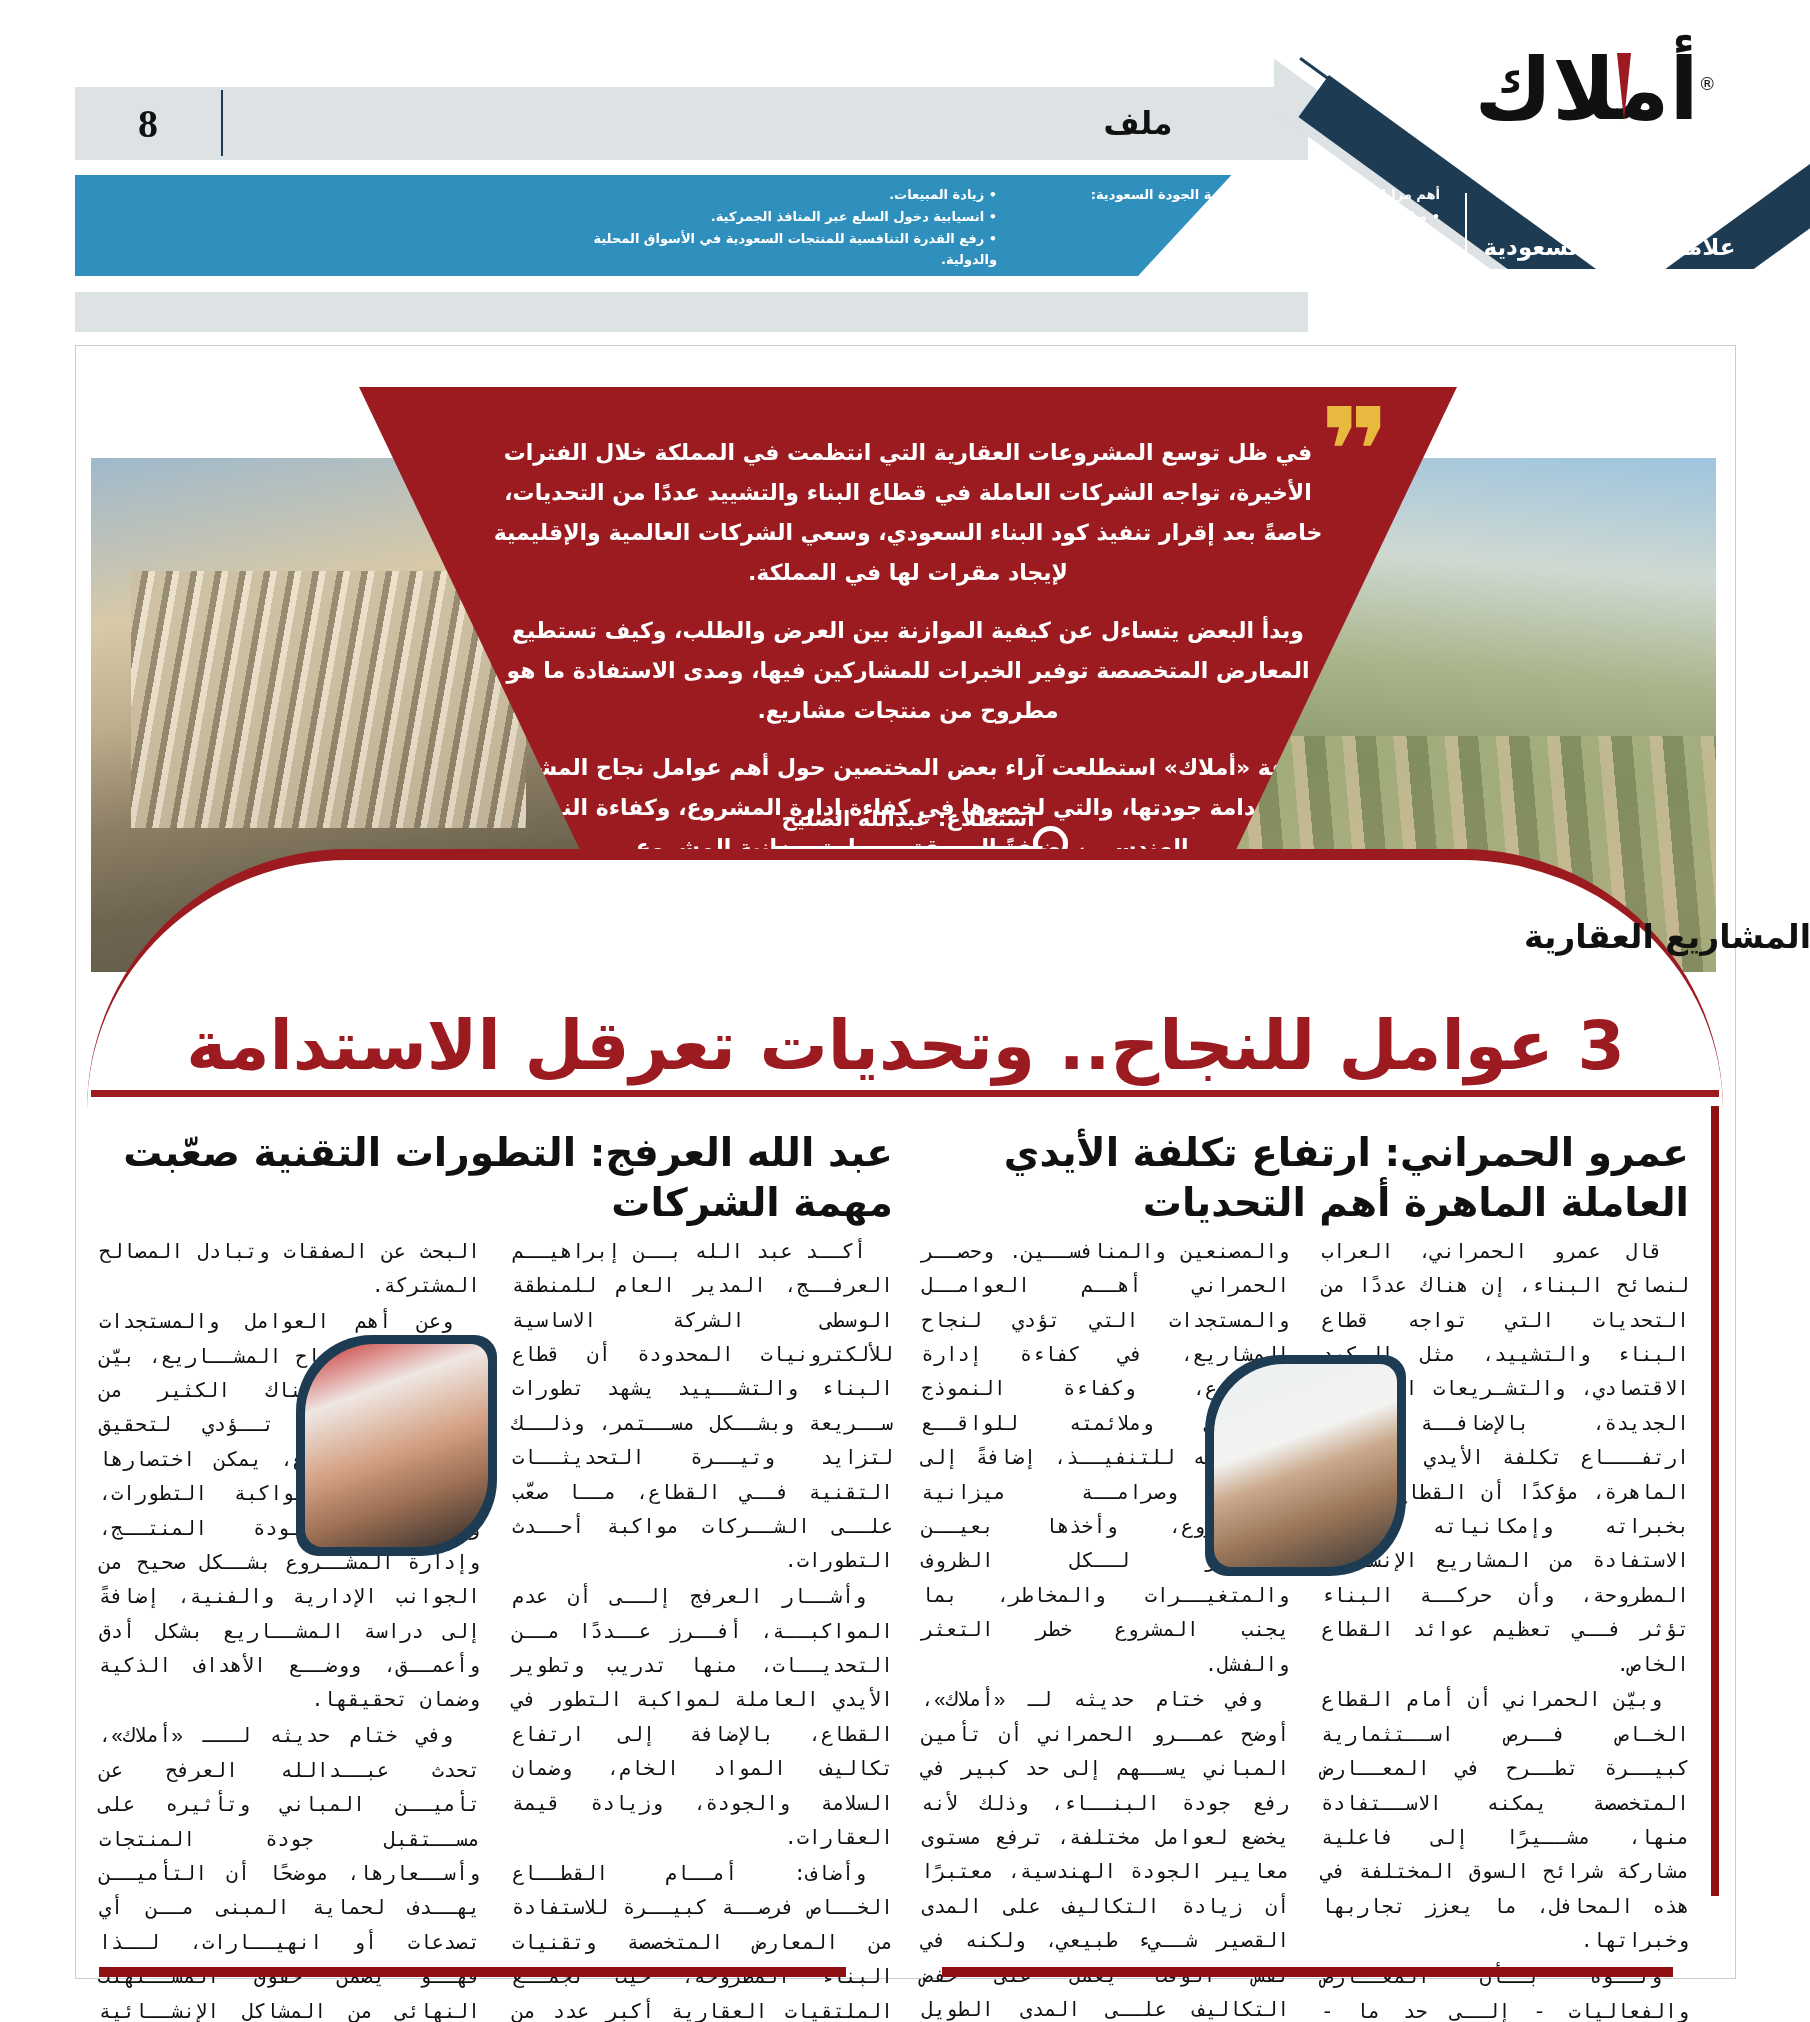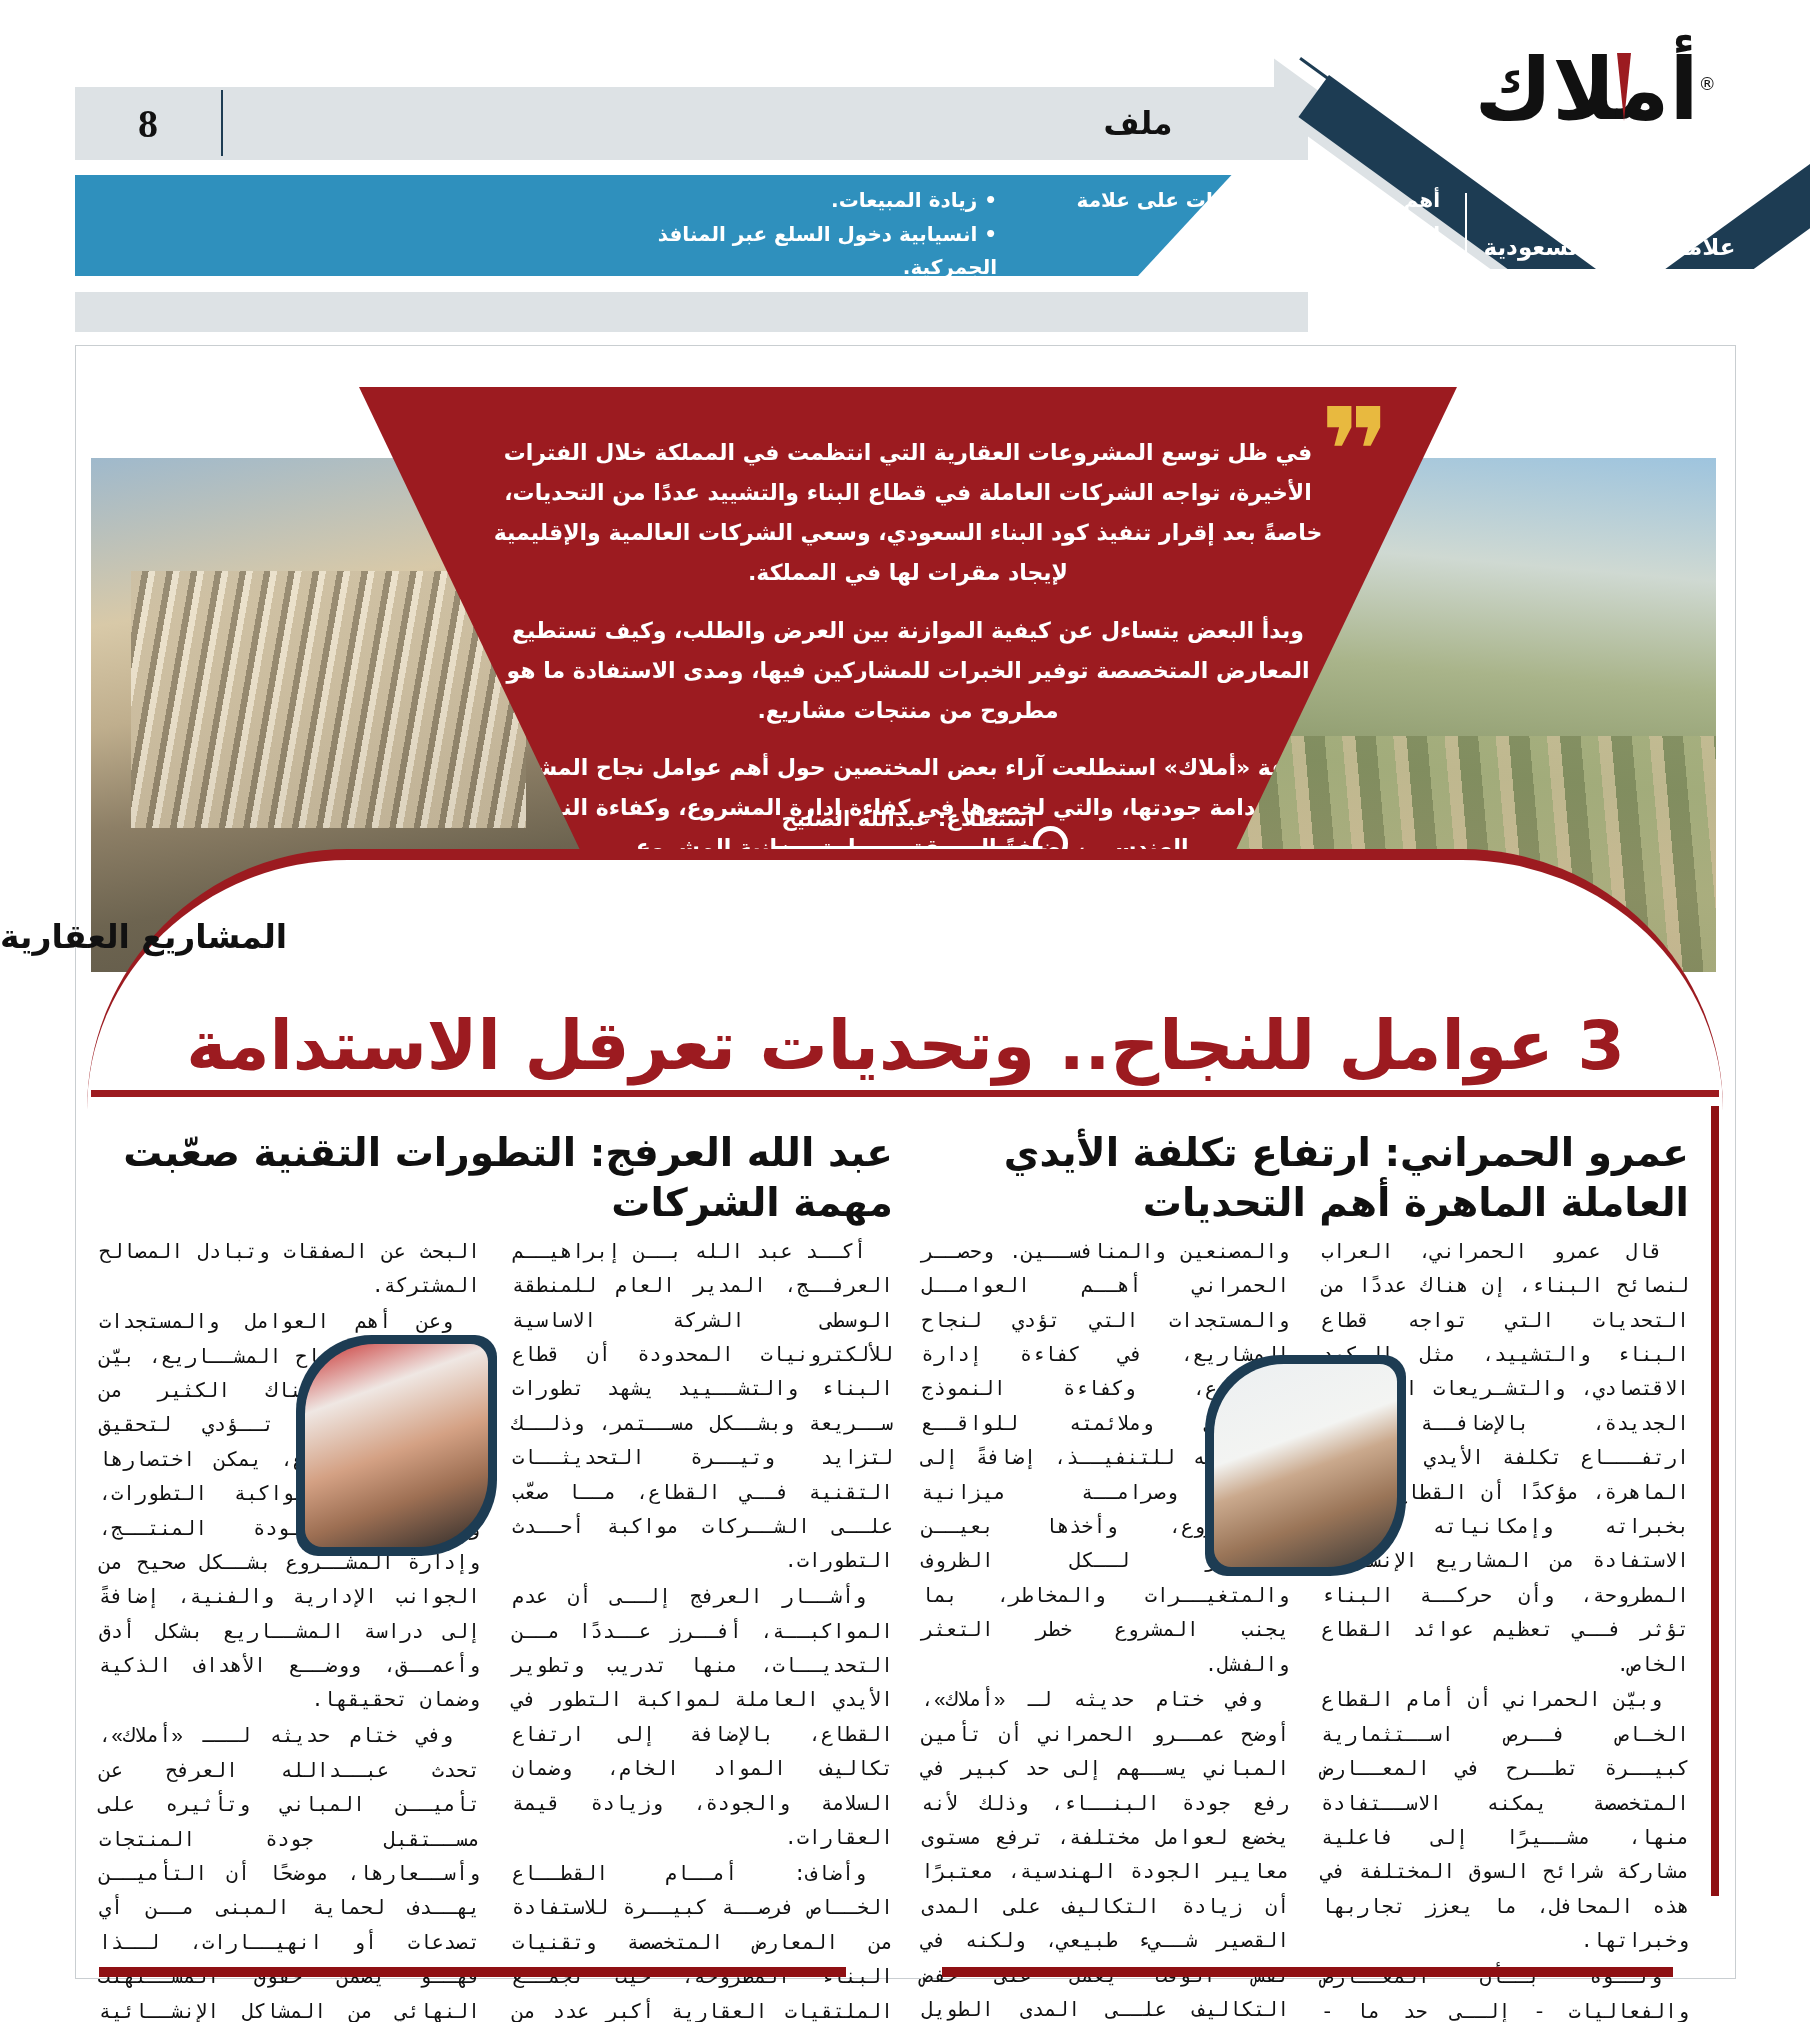--- a/index.html
+++ b/index.html
@@ -39,21 +39,21 @@
       border-left:7.1px solid transparent;border-right:7.1px solid transparent;border-top:68px solid #9c1b20;}
 
   
   .band{position:absolute;left:75px;top:175px;width:1233px;height:101px;background:#2f90bd;}
   .band-clip{position:absolute;left:1138px;top:175px;width:170px;height:101px;background:#fff;
       clip-path:polygon(100% 0,100% 100%,0 100%,55% 0);}
   .band-title{position:absolute;right:71px;top:186px;width:261px;text-align:center;color:#fff;}
   .band-title .t1{font-size:43px;font-weight:700;line-height:1.05;letter-spacing:-0.8px;}
   .band-title .t2{font-size:23px;font-weight:700;line-height:1.2;margin-top:3.2px;}
   .band-sep{position:absolute;right:344px;top:193px;width:2.4px;height:66px;background:#fff;}
-  .band-col{position:absolute;color:#fff;font-size:20px;font-weight:700;line-height:1.68;}
+  .band-col{position:absolute;color:#fff;font-size:13px;font-weight:700;line-height:1.68;}
   .band-col.c1{right:371px;top:184px;width:427px;text-align:right;}
   .band-col.c2{right:814px;top:184px;width:419px;text-align:right;}
 
   
   .datebar{position:absolute;left:75px;top:292px;width:1233px;height:40px;background:#dde2e5;}
   .date-items{position:absolute;left:75px;top:292px;width:1233px;height:40px;
       display:flex;flex-direction:row-reverse;align-items:center;justify-content:flex-start;
       gap:14.2px;padding-right:403px;box-sizing:border-box;
       font-size:20px;font-weight:600;color:#1d3c53;}
   .dot{width:27px;height:24px;position:relative;flex:0 0 auto;}
@@ -84,21 +84,21 @@
   .byline{position:absolute;left:0;right:0;bottom:62px;text-align:center;font-size:21.3px;font-weight:700;margin-top:44px;}
   .byline-rule{position:absolute;left:50%;bottom:41px;transform:translateX(-50%);
       width:269px;height:6.3px;background:#fff;}
   .byline-ring{position:absolute;left:calc(50% + 125px);bottom:32px;width:25px;height:25px;
       border:5.5px solid #fff;border-radius:50%;}
 
   
   .arch{position:absolute;left:87px;top:849px;width:1636px;height:261px;background:#fff;
       border-radius:818px 818px 0 0;border-top:11px solid #9c1b20;box-sizing:border-box;}
 
-  .kicker{position:absolute;left:0;right:0;top:917px;text-align:left;
+  .kicker{position:absolute;left:0;right:0;top:917px;text-align:right;
       font-size:33px;font-weight:700;color:#111;}
   .headline{position:absolute;left:0;right:0;top:976px;text-align:center;
       font-size:68px;font-weight:800;color:#9c1b20;letter-spacing:-0.8px;margin-top:30px;}
 
   
   .hr-red{position:absolute;left:91px;top:1090px;width:1628px;height:7.1px;background:#9c1b20;}
 
   
   .articles{position:absolute;left:91px;top:1106px;width:1628px;height:790px;display:flex;flex-direction:row;}
   .art{position:relative;box-sizing:border-box;}

